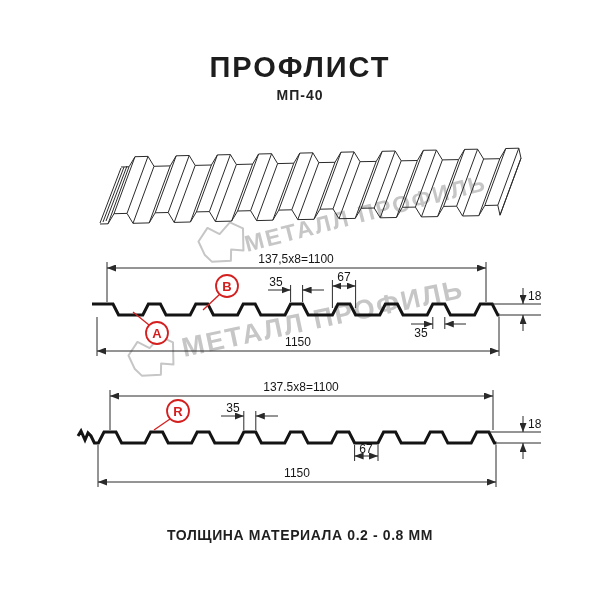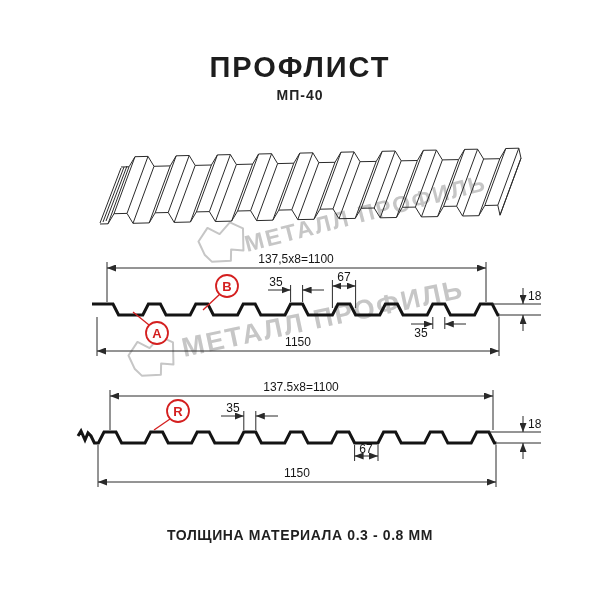--- a/index.html
+++ b/index.html
@@ -203,14 +203,14 @@
       </g>
 
       <g>
         <line class="redl" x1="170" y1="419" x2="154" y2="430"></line>
         <circle class="redc" cx="178" cy="411" r="11"></circle>
         <text class="redt" x="178" y="415.5">R</text>
       </g>
     </g>
   </svg>
 
-  <div class="footer">ТОЛЩИНА МАТЕРИАЛА 0.3 - 0.8 ММ</div>
+  <div class="footer">ТОЛЩИНА МАТЕРИАЛА 0.2 - 0.8 ММ</div>
 </div>
 
 </body></html>

